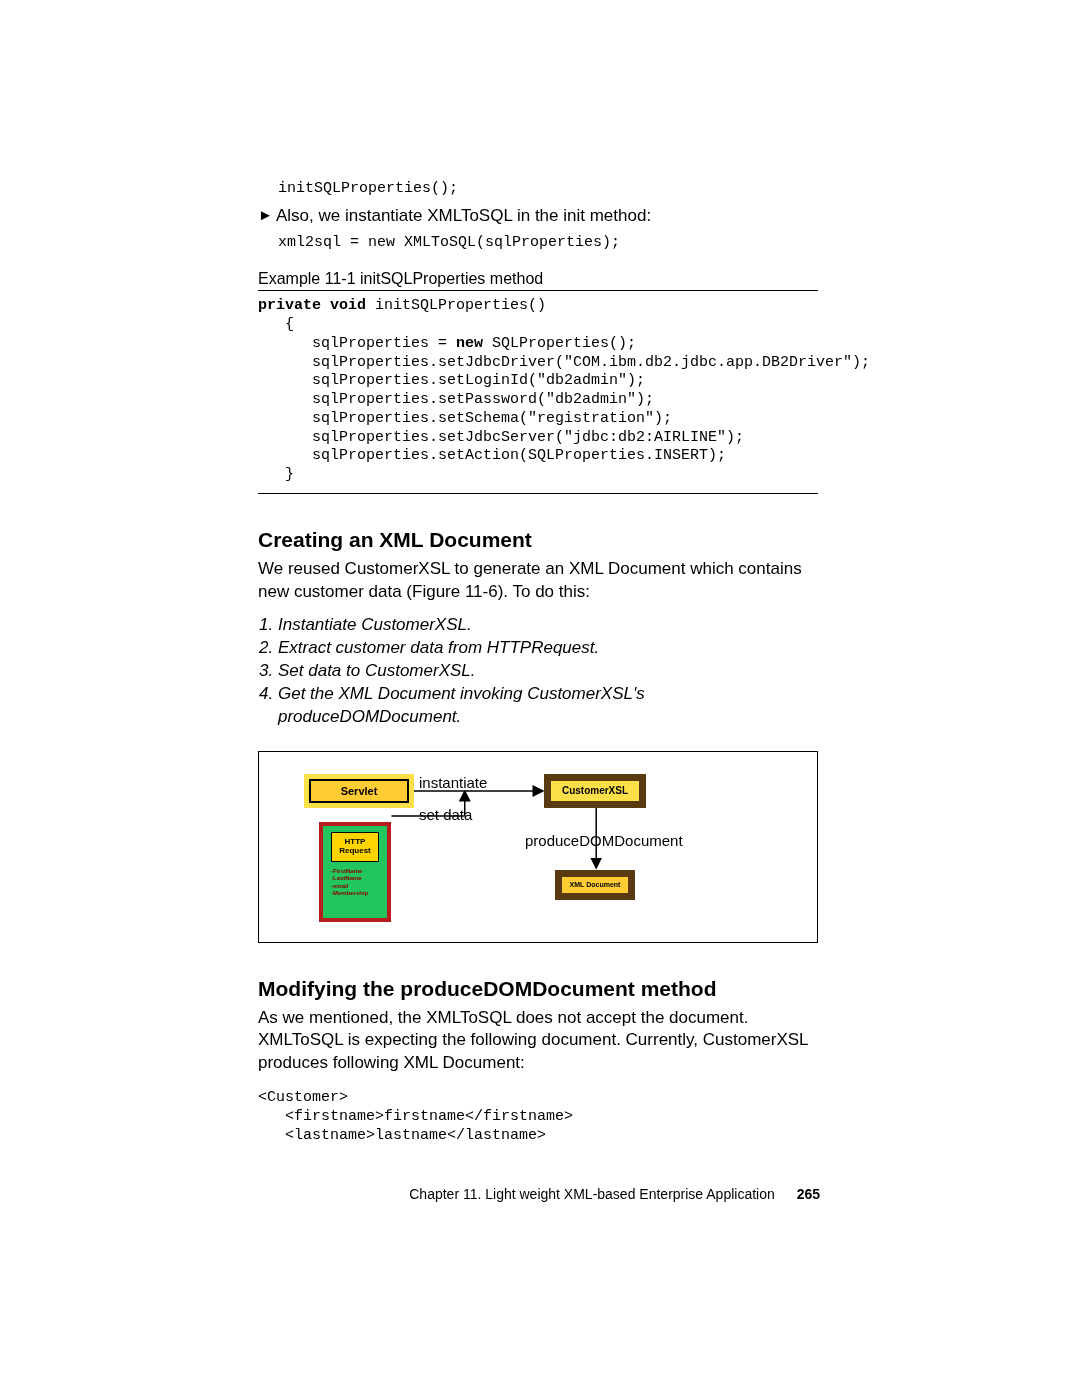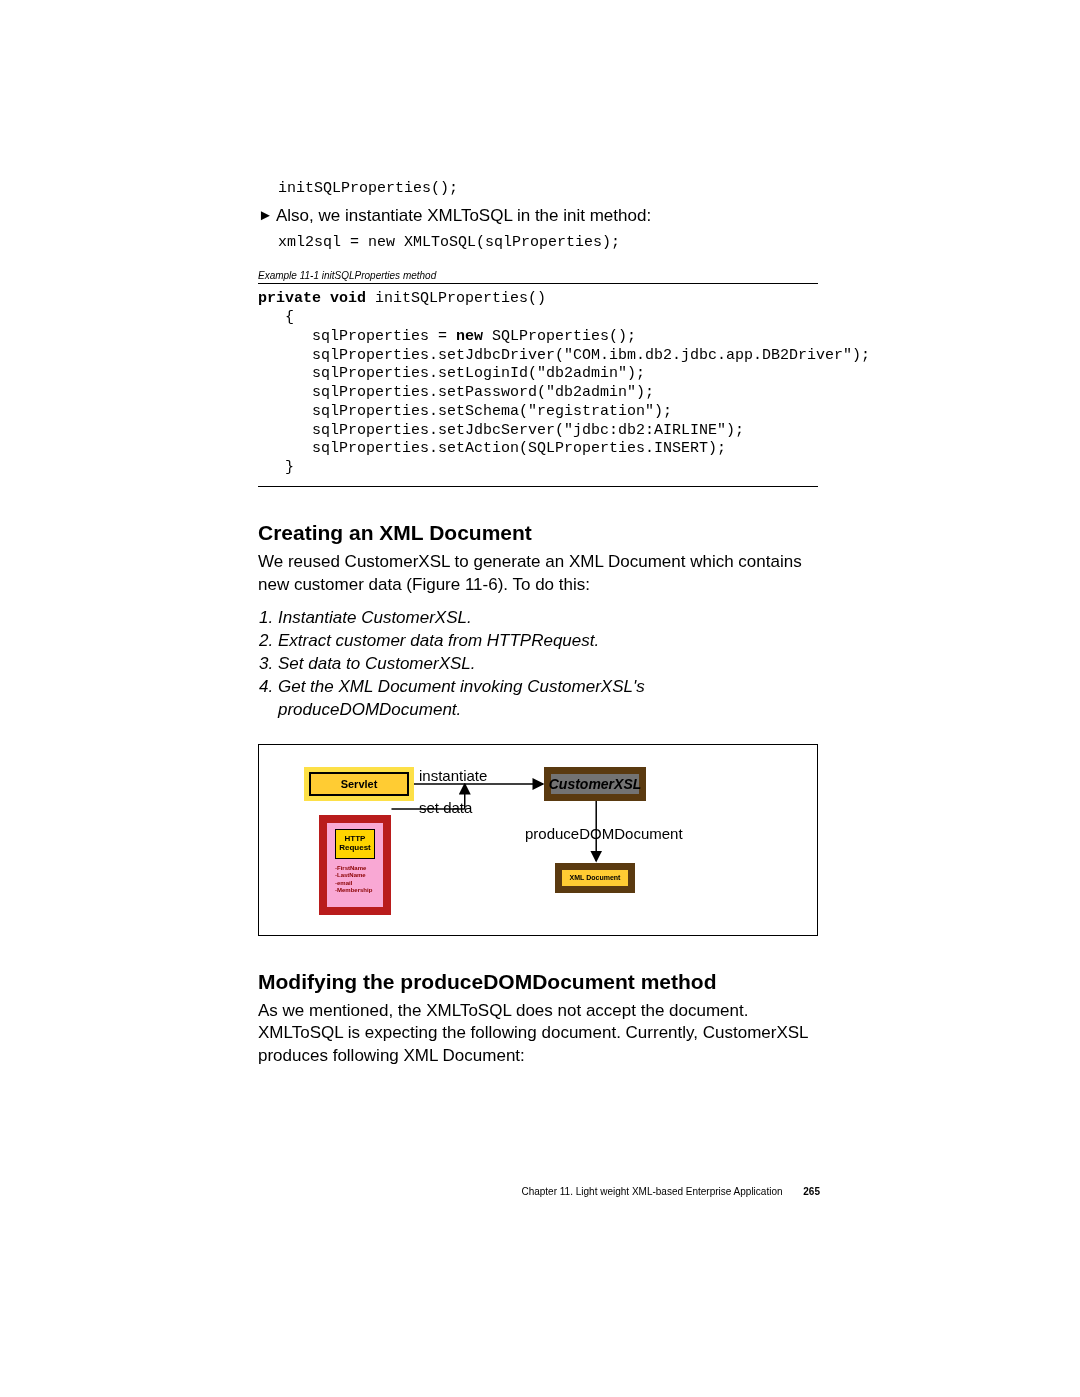--- a/index.html
+++ b/index.html
@@ -33,22 +33,21 @@
     margin-bottom:4px;
   }
   .bullet-row .marker {
     width:18px;
     flex:0 0 18px;
     font-size:15px;
     line-height:1.35;
     text-align:left;
   }
   .example-caption {
-    font-style:italic;
-    font-size:10px;
+    font-size:16px;
     margin-top:18px;
     margin-bottom:2px;
   }
   .example-rule {
     border:none;
     border-top:1px solid #000;
     margin:2px 0 6px 0;
   }
   .example-rule.bottom {
     margin:8px 0 0 0;
@@ -94,40 +93,40 @@
     border:2px solid #000;
     font-size:11px; color:#000;
     display:flex; align-items:center; justify-content:center;
   }
   .cust-outer {
     left:285px; top:22px; width:102px; height:34px;
     background:#5a3a10;
   }
   .cust-inner {
     position:absolute; left:5px; top:5px; right:5px; bottom:5px;
-    background:#737373;
+    background:#fde047;
     border:2px solid #5a3a10;
-    font-size:14px; color:#000;
-    display:flex; align-items:center; justify-content:center;font-style:italic;
+    font-size:10px; color:#000;
+    display:flex; align-items:center; justify-content:center;
   }
   .xml-outer {
     left:296px; top:118px; width:80px; height:30px;
     background:#5a3a10;
   }
   .xml-inner {
     position:absolute; left:5px; top:5px; right:5px; bottom:5px;
     background:#ffcc33;
     border:2px solid #5a3a10;
     font-size:7px; color:#000;
     display:flex; align-items:center; justify-content:center;
   }
   .http-box {
     left:60px; top:70px; width:72px; height:100px;
-    background:#f9a8d4;
-    border:8px solid #b91c1c;
+    background:#22c55e;
+    border:4px solid #b91c1c;
   }
   .http-yellow {
     position:absolute; left:8px; top:6px; right:8px; height:28px;
     background:#ffd400;
     border:1.5px solid #000;
     font-size:8px; font-weight:bold;
     display:flex; align-items:center; justify-content:center;
     text-align:center; line-height:1.1;
   }
   .http-fields {
@@ -144,21 +143,21 @@
     position:absolute; left:0; top:0; width:100%; height:100%;
     pointer-events:none;
   }
   .footer {
     position:absolute;
     left:0; width:1080px;
     top:1186px;
     text-align:right;
     padding-right:260px;
     box-sizing:border-box;
-    font-size:10px;
+    font-size:14px;
   }
   .footer .chap { }
   .footer .pn { font-weight:bold; margin-left:18px; }
   .indent20 { margin-left:20px; }
 </style>
 </head>
 <body>
 
 <div class="page">
 
@@ -230,19 +229,22 @@
 
     <div class="lbl" style="left:160px; top:22px;">instantiate</div>
     <div class="lbl" style="left:160px; top:54px;">set data</div>
     <div class="lbl" style="left:266px; top:80px;">produceDOMDocument</div>
   </div>
 
 
   <h2 class="section">Modifying the produceDOMDocument method</h2>
   <div class="body-text">As we mentioned, the XMLToSQL does not accept the document. XMLToSQL is expecting the following document. Currently, CustomerXSL produces following XML Document:</div>
 
+  <div class="mono" style="margin-top:14px;">&lt;Customer&gt;
+   &lt;firstname&gt;firstname&lt;/firstname&gt;
+   &lt;lastname&gt;lastname&lt;/lastname&gt;</div>
 
 </div>
 
 <div class="footer">
   <span class="chap">Chapter 11. Light weight XML-based Enterprise Application</span>
   <span class="pn">265</span>
 </div>
 
 </body></html>

